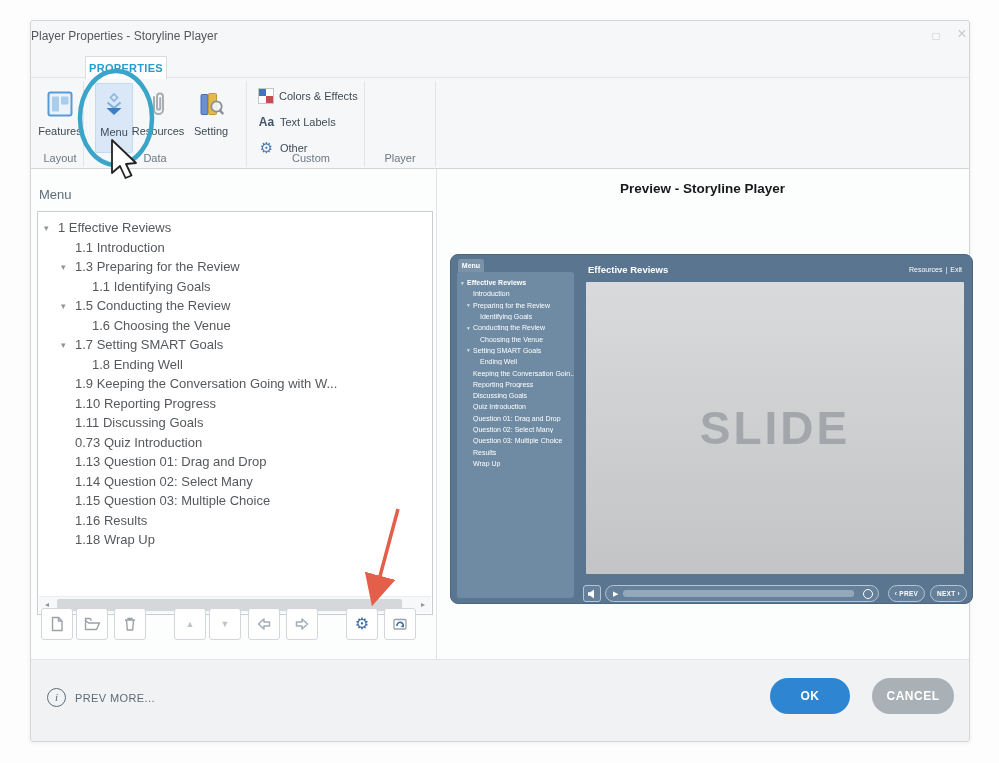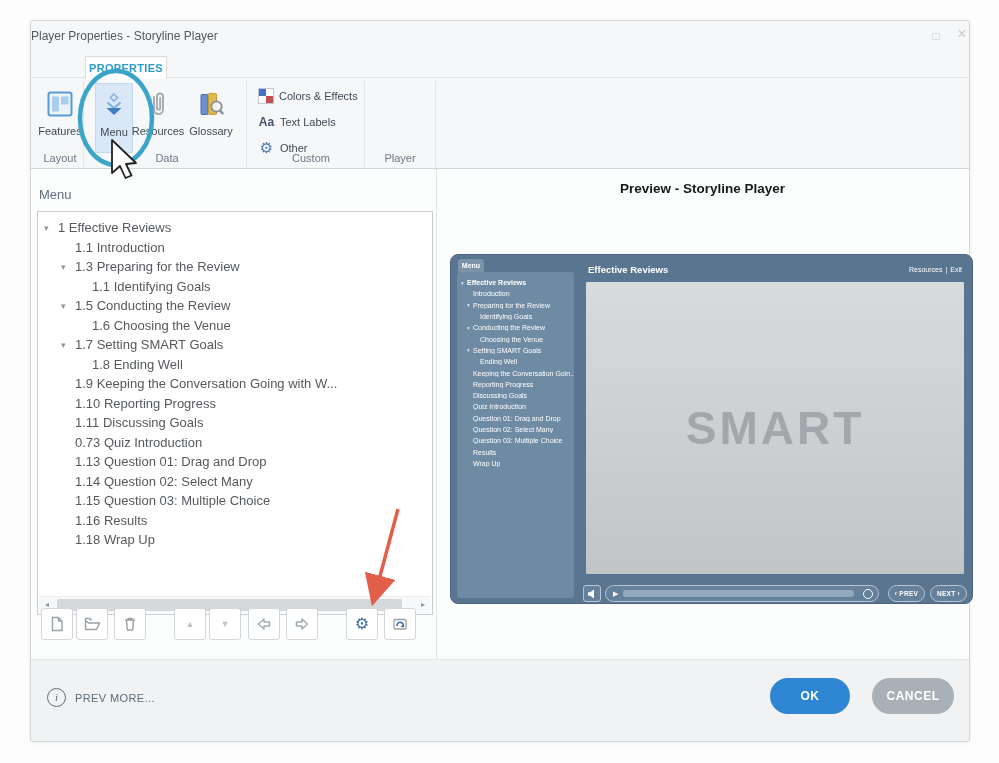--- a/index.html
+++ b/index.html
@@ -143,21 +143,21 @@
 
   <div class="big-btn" style="left:154px;width:52px">
     <span class="ic">
       <svg width="27" height="27" viewBox="0 0 27 27">
         <rect x="3" y="3.5" width="7" height="20" rx="1" fill="#6c8fd0" stroke="#4a6db5"></rect>
         <rect x="10.5" y="2.5" width="8" height="21" rx="1" fill="#e2b84f" stroke="#c09a33"></rect>
         <circle cx="18.5" cy="15.5" r="5.2" fill="#f4f6f8" fill-opacity="0.88" stroke="#8a9097" stroke-width="1.8"></circle>
         <line x1="22" y1="19.5" x2="24.6" y2="22.4" stroke="#8a9097" stroke-width="2.4" stroke-linecap="round"></line>
       </svg>
     </span>
-    <span class="lb">Glossary</span>
+    <span class="lb">Setting</span>
   </div>
 
   <div class="small-btn" style="top:64px">
     <span style="display:flex">
       <svg width="16" height="16" viewBox="0 0 16 16">
           <rect x="0.5" y="0.5" width="15" height="15" fill="#fff" stroke="#c3c7cb"></rect>
           <rect x="1" y="1" width="7" height="7" fill="#4472c4"></rect>
           <rect x="8" y="8" width="7" height="7" fill="#c0504d"></rect>
         </svg>
     </span>
@@ -167,21 +167,21 @@
     <span class="aa-ic">Aa</span>
     <span class="lb">Text Labels</span>
   </div>
   <div class="small-btn" style="top:116px">
     <span class="gear-ic">⚙</span>
     <span class="lb">Other</span>
   </div>
 
 
   <div class="grp-label" style="left:29px">Layout</div>
-  <div class="grp-label" style="left:136px">Data</div>
+  <div class="grp-label" style="left:124px">Data</div>
   <div class="grp-label" style="left:280px">Custom</div>
   <div class="grp-label" style="left:369px">Player</div>
 
   <div class="content-bg"></div>
   <div class="pane-divider"></div>
 
   <div class="pane-label">Menu</div>
   <div class="tree-panel">
     <div class="tree">
         <div class="tree-row tree-lvl0">
@@ -395,21 +395,21 @@
           </div>
         </div>
     </div>
     <div class="pl-title">Effective Reviews</div>
     <div class="pl-links">
       <span>Resources</span>
       <span>|</span>
       <span>Exit</span>
     </div>
     <div class="pl-slide">
-      <span class="slide-word">SMART</span>
+      <span class="slide-word">SLIDE</span>
     </div>
     <div class="pl-ctl pl-vol">
       <svg width="10" height="10" viewBox="0 0 10 10">
           <path d="M1 3.2 h2.2 L7 0.6 v8.8 L3.2 6.8 H1 Z" fill="#fff"></path>
         </svg>
     </div>
     <div class="pl-ctl pl-seek">
       <span class="seek-play">▶</span>
       <span class="seek-track"><span class="seek-fill" style="width: 28%;"></span></span>
       <span class="seek-replay"></span>

